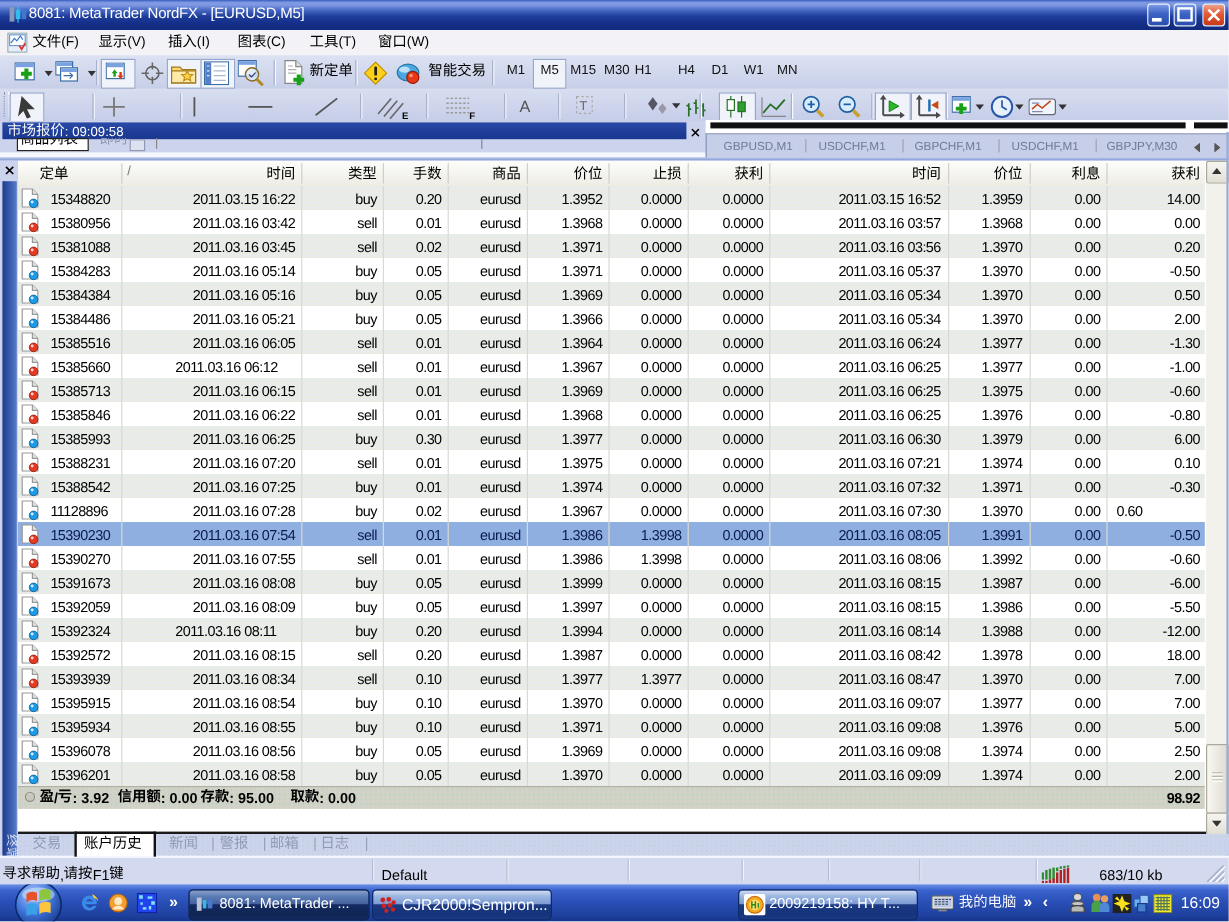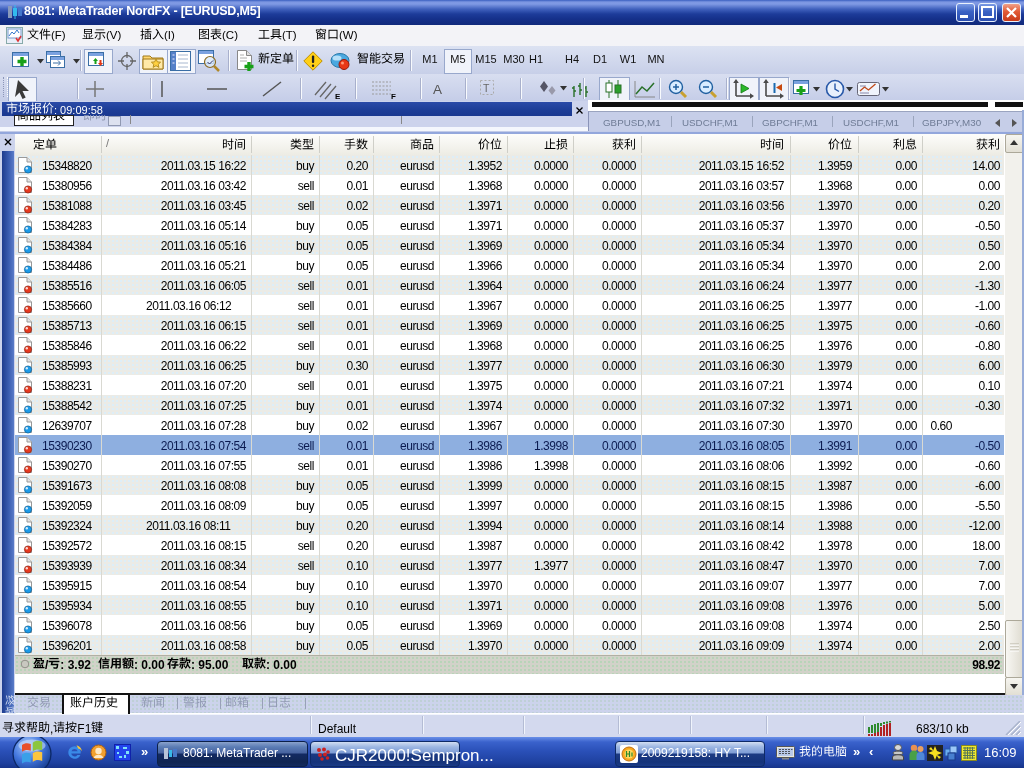--- a/index.html
+++ b/index.html
@@ -15,21 +15,21 @@
 .wbtn.cls{background:linear-gradient(180deg,#f0a088,#e25b36 45%,#c83a18)}
 </style></head><body>
 <div class="abs" style="width:1024px;height:768px;overflow:hidden">
 <div class="abs" style="left:0;top:0;width:1024px;height:25px;background:linear-gradient(180deg,#3a5fc0 0px,#7d97e2 2px,#809ae4 4px,#4162be 9px,#1d3c9a 14px,#15308a 19px,#112a7c 25px)">
 <svg class="abs" style="left:7px;top:4px" width="16" height="16" viewBox="0 0 16 16">
         <rect x="1" y="2" width="4" height="12" fill="#8899bb"></rect>
         <rect x="6" y="4" width="4" height="8" fill="#33bbee"></rect>
         <rect x="7.5" y="1" width="1" height="14" fill="#33bbee"></rect>
         <rect x="11" y="3" width="4" height="9" fill="#4477cc"></rect>
       </svg>
-<div class="abs" style="left:24px;top:4px;font-size:12.5px;letter-spacing:-0.2px;font-weight:bold;color:#fff">8081: MetaTrader NordFX - [EURUSD,M5]</div>
+<div class="abs" style="left:24px;top:4px;font-size:12.5px;letter-spacing:-0.2px;font-weight:normal;color:#fff">8081: MetaTrader NordFX - [EURUSD,M5]</div>
 <div class="wbtn" style="left:956px">
         <svg width="19" height="19" viewBox="0 0 19 19">
           <rect x="4" y="12" width="8" height="3" fill="#fff"></rect>
         </svg>
       </div>
 <div class="wbtn" style="left:978px">
         <svg width="19" height="19" viewBox="0 0 19 19">
           <rect x="4" y="4" width="11" height="10" fill="none" stroke="#fff" stroke-width="2"></rect>
         </svg>
       </div>
@@ -699,21 +699,21 @@
 <div class="t" style="left:684px;top:399px;width:100px;text-align:right">2011.03.16 07:32</div>
 <div class="t" style="left:802px;top:399px;width:50px;text-align:right">1.3971</div>
 <div class="t" style="left:877px;top:399px;width:40px;text-align:right">0.00</div>
 <div class="t" style="left:944px;top:399px;width:56px;text-align:right">-0.30</div>
 <svg class="abs" style="left:17px;top:416px" width="16" height="18" viewBox="0 0 16 18">
       <path d="M1.5 1.5h8.5L14.5 6v10.5h-13z" fill="#fff" stroke="#999"></path>
       <path d="M10 1.5V6h4.5" fill="#e4e4e4" stroke="#999"></path>
       <circle cx="11" cy="13.5" r="3.6" fill="#1b9ae8" stroke="#0d5f94" stroke-width="0.7"></circle>
       <circle cx="9.8" cy="12.3" r="1.2" fill="#fff" opacity="0.8"></circle>
     </svg>
-<div class="t" style="left:42px;top:419px">12639707</div>
+<div class="t" style="left:42px;top:419px">11128896</div>
 <div class="t" style="left:146px;top:419px;width:100px;text-align:right">2011.03.16 07:28</div>
 <div class="t" style="left:274px;top:419px;width:40px;text-align:right">buy</div>
 <div class="t" style="left:328px;top:419px;width:40px;text-align:right">0.02</div>
 <div class="t" style="left:384px;top:419px;width:50px;text-align:right">eurusd</div>
 <div class="t" style="left:452px;top:419px;width:50px;text-align:right">1.3967</div>
 <div class="t" style="left:518px;top:419px;width:50px;text-align:right">0.0000</div>
 <div class="t" style="left:586px;top:419px;width:50px;text-align:right">0.0000</div>
 <div class="t" style="left:684px;top:419px;width:100px;text-align:right">2011.03.16 07:30</div>
 <div class="t" style="left:802px;top:419px;width:50px;text-align:right">1.3970</div>
 <div class="t" style="left:877px;top:419px;width:40px;text-align:right">0.00</div>
@@ -1130,21 +1130,21 @@
         <g fill="#cc2222">
           <circle cx="3" cy="3" r="2"></circle>
           <circle cx="8" cy="2.5" r="2"></circle>
           <circle cx="12" cy="5" r="1.8"></circle>
           <circle cx="4" cy="8" r="2"></circle>
           <circle cx="9" cy="7.5" r="2"></circle>
           <circle cx="6" cy="12" r="1.8"></circle>
           <circle cx="11.5" cy="11" r="1.8"></circle>
         </g>
       </svg>
-      <div class="abs" style="left:24px;top:4px;color:#fff;font-size:17px;white-space:nowrap">CJR2000!Sempron...</div>
+      <div class="abs" style="left:24px;top:4px;color:#fff;font-size:13px;white-space:nowrap">CJR2000!Sempron...</div>
     </div>
 <div class="abs" style="left:615px;top:741px;width:148px;height:24px;background:linear-gradient(180deg,#d2def2 0px,#9cb6e2 5px,#7e9cd4 11px,#1c3a82 12px,#15337a 20px,#1a3a86 24px);border:1px solid #0e2a66;border-radius:4px">
       <svg class="abs" style="left:4px;top:3px" width="18" height="18" viewBox="0 0 18 18">
         <rect x="0" y="0" width="18" height="18" rx="2" fill="#fff"></rect>
         <circle cx="9" cy="9" r="7" fill="#f8a820" stroke="#c07010"></circle>
         <circle cx="9" cy="9" r="4.5" fill="#fdda60"></circle>
         <path d="M6.5 6v6M6.5 9h3M9.5 6v6M12 7.5v4" stroke="#2a8a2a" stroke-width="1.2" fill="none"></path>
       </svg>
       <div class="abs" style="left:25px;top:4px;color:#fff;font-size:12px;white-space:nowrap">2009219158: HY T...</div>
     </div>

